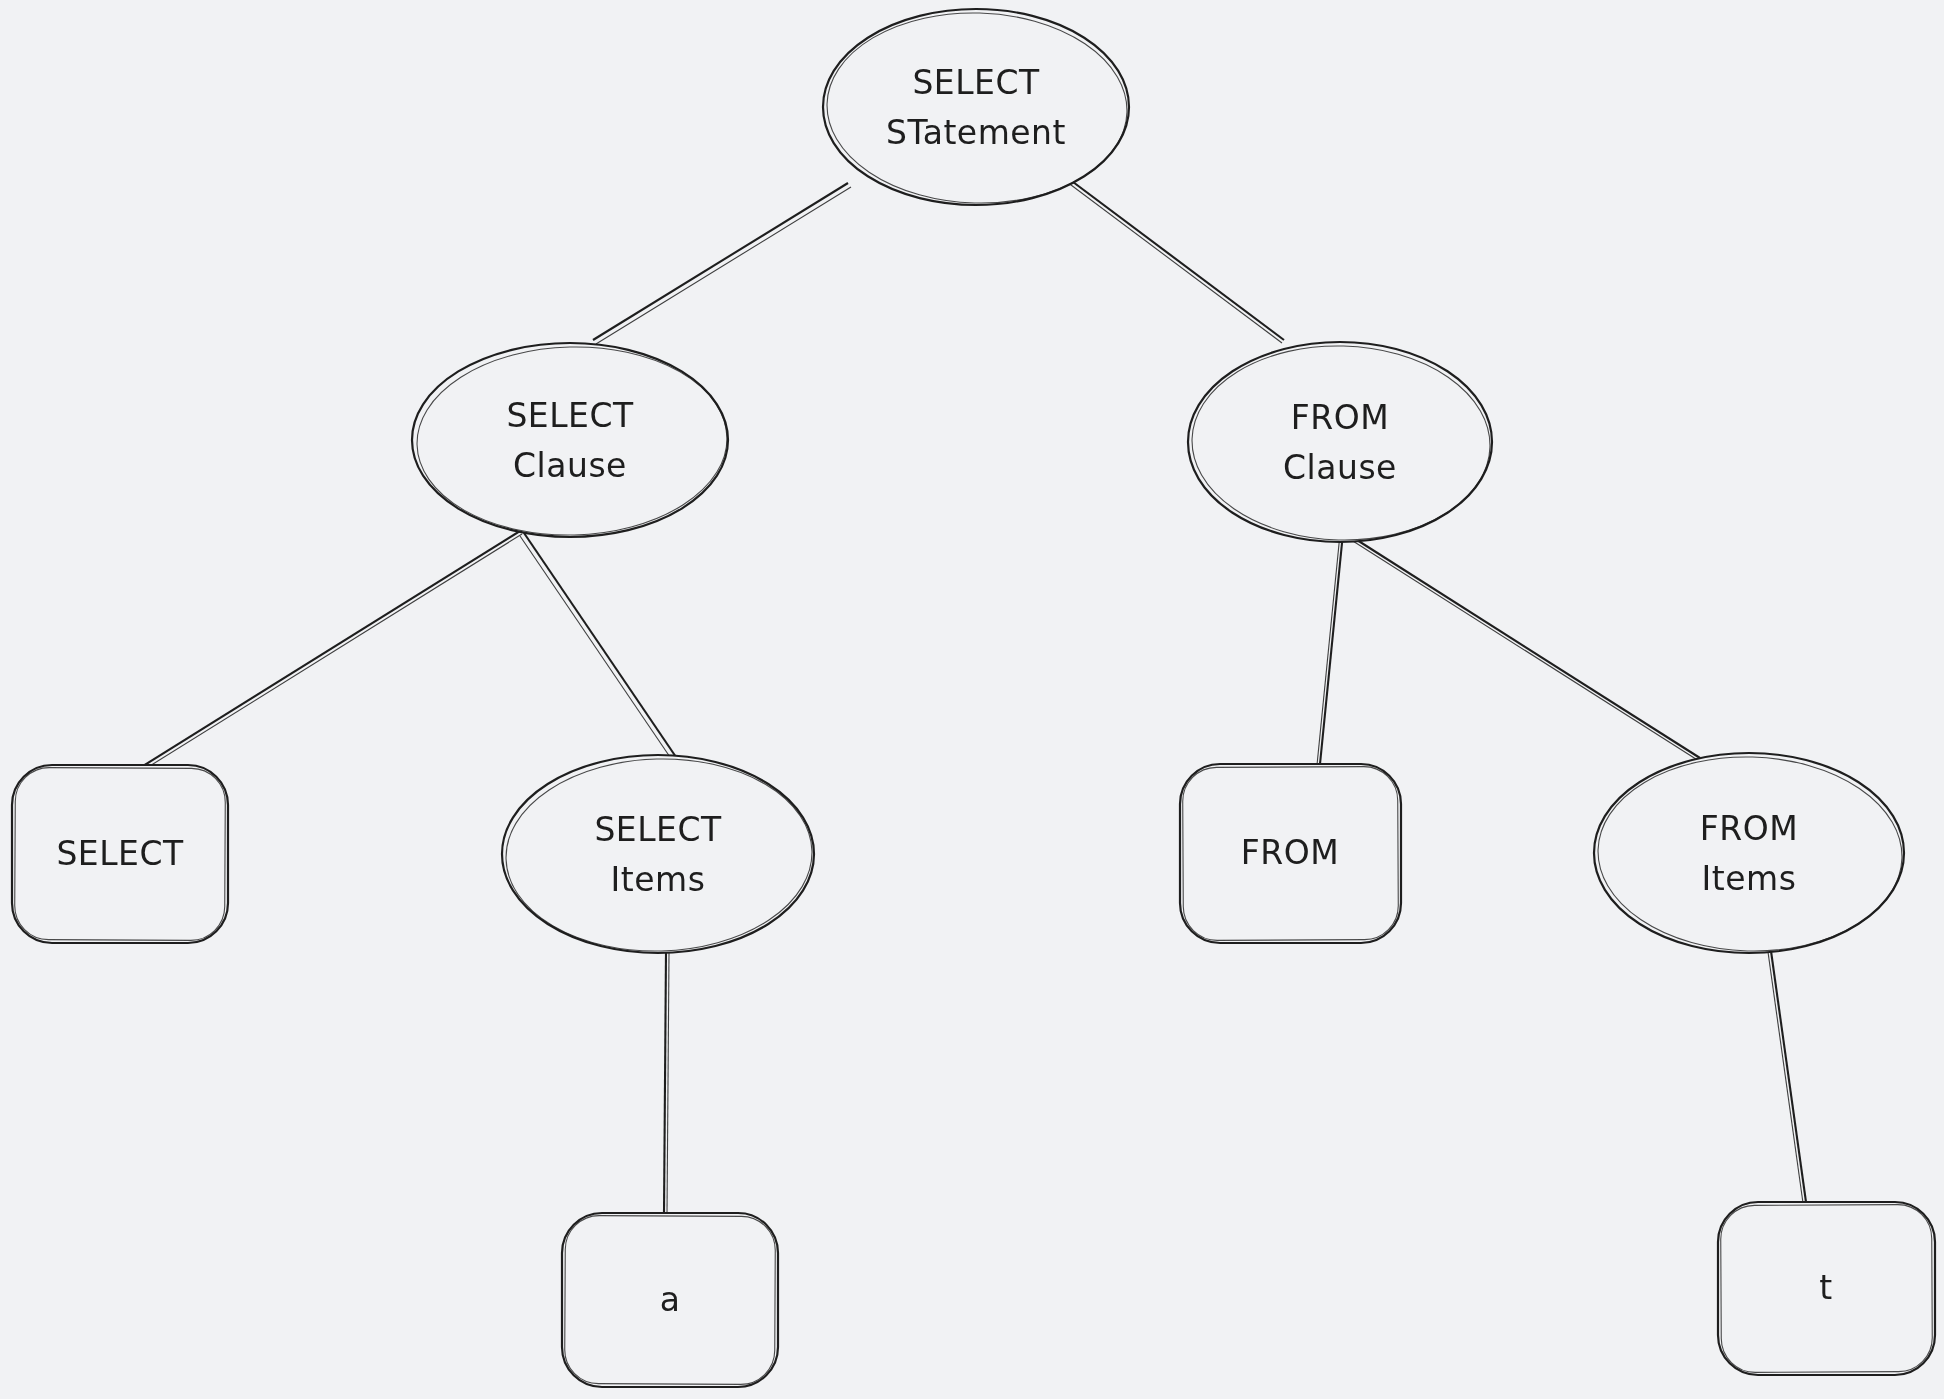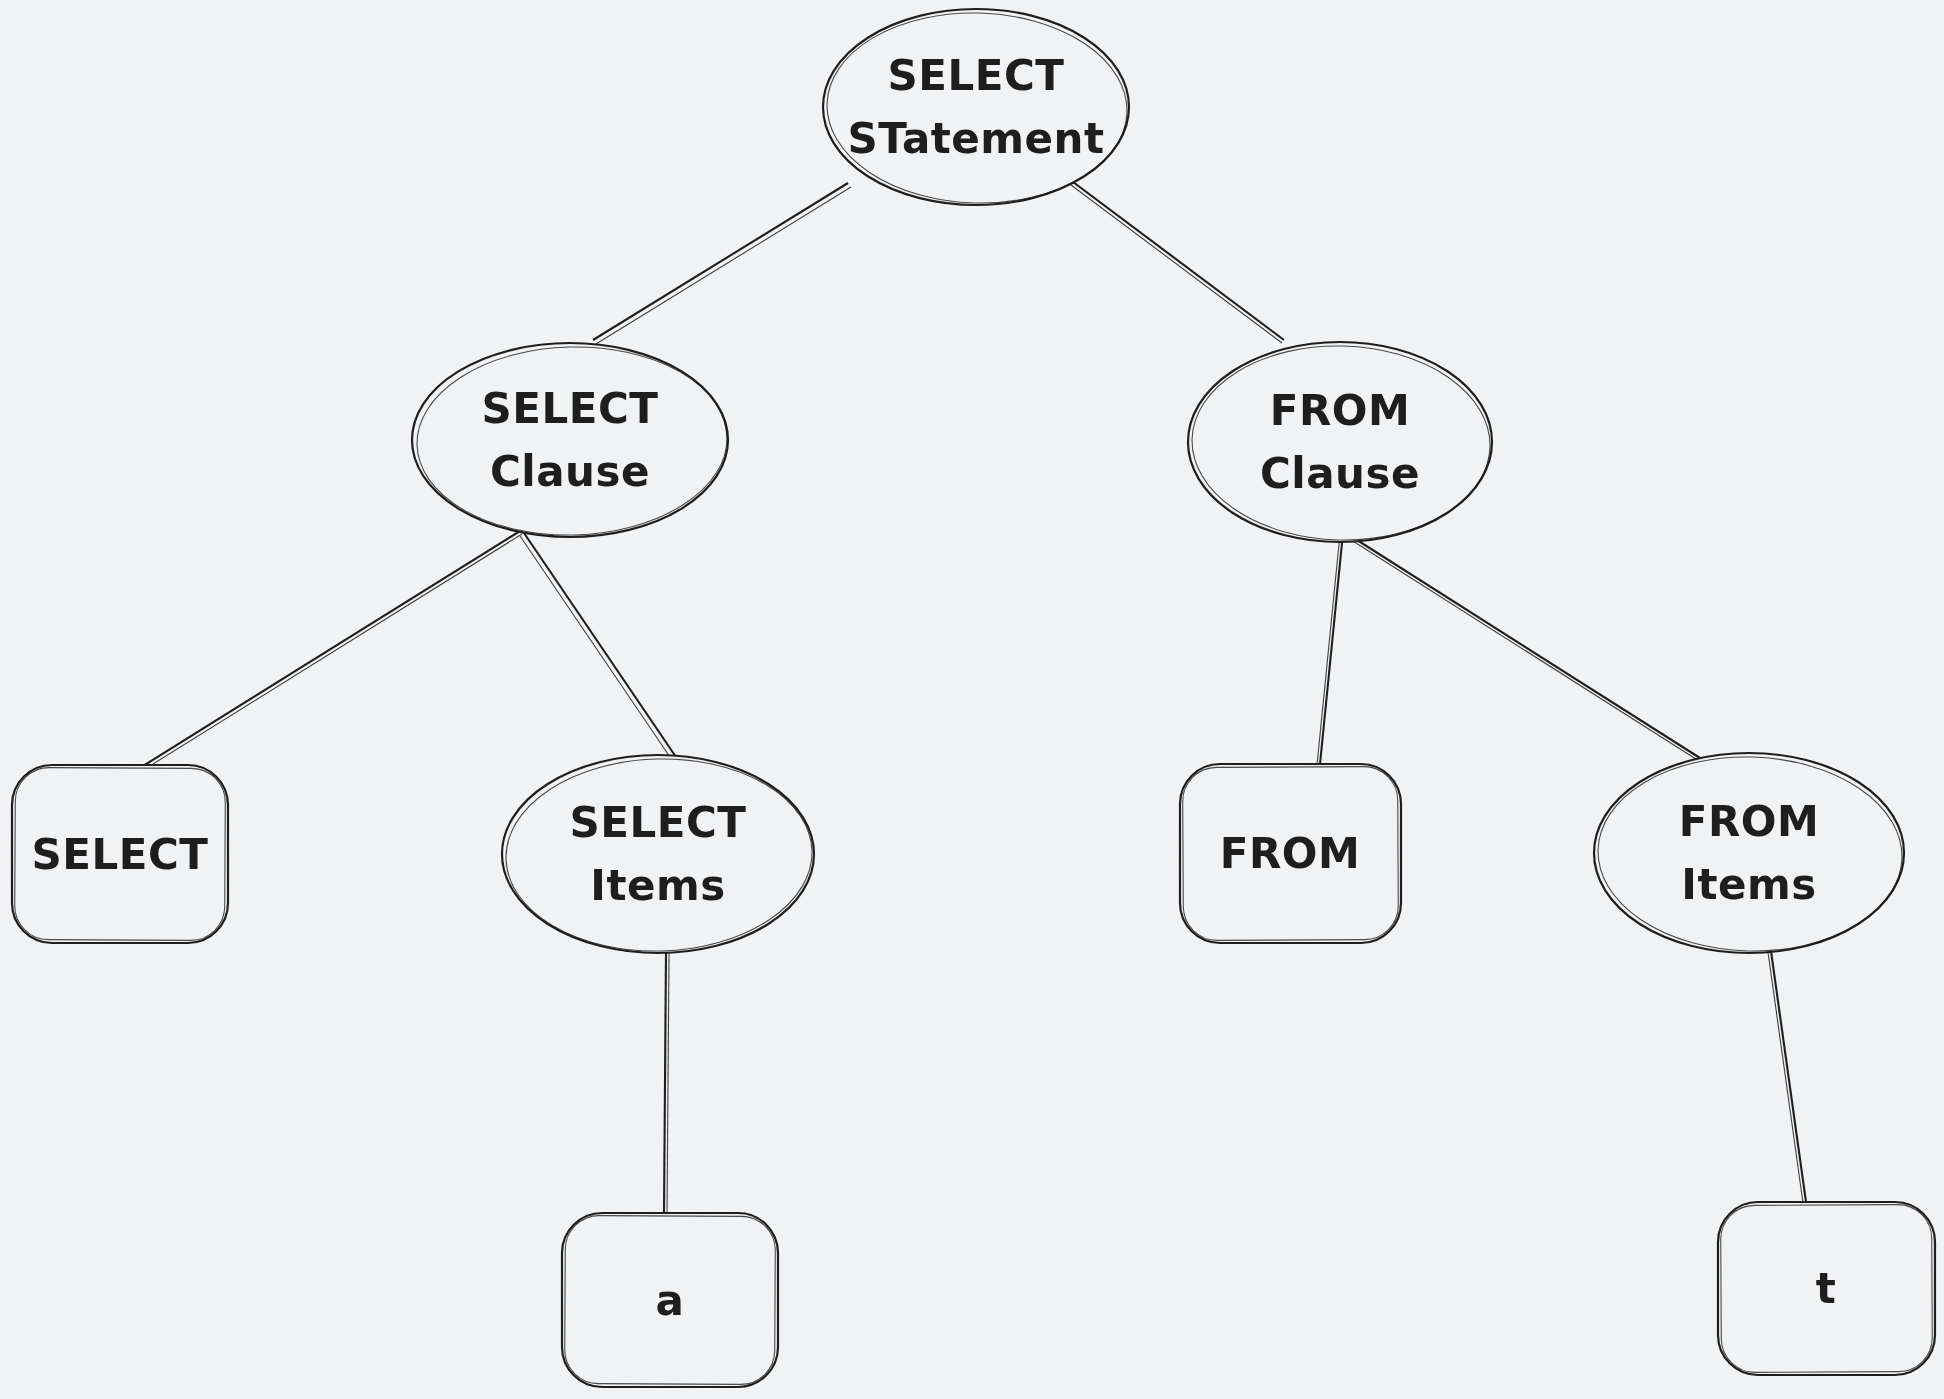--- a/index.html
+++ b/index.html
@@ -41,22 +41,22 @@
   .shape-ghost {
     fill: none;
     stroke: #1e1e1e;
     stroke-width: 1.1;
     opacity: 0.8;
   }
   .node-label {
     position: absolute;
     transform: translate(-50%, -50%);
     color: #1e1e1e;
-    font-size: 42px;
-    font-weight: 700;
+    font-size: 33px;
+    font-weight: 400;
     line-height: 1.5;
     letter-spacing: 0.5px;
     text-align: center;
     white-space: pre-line;
     user-select: none;
   }
 </style>
 </head>
 <body>
 

